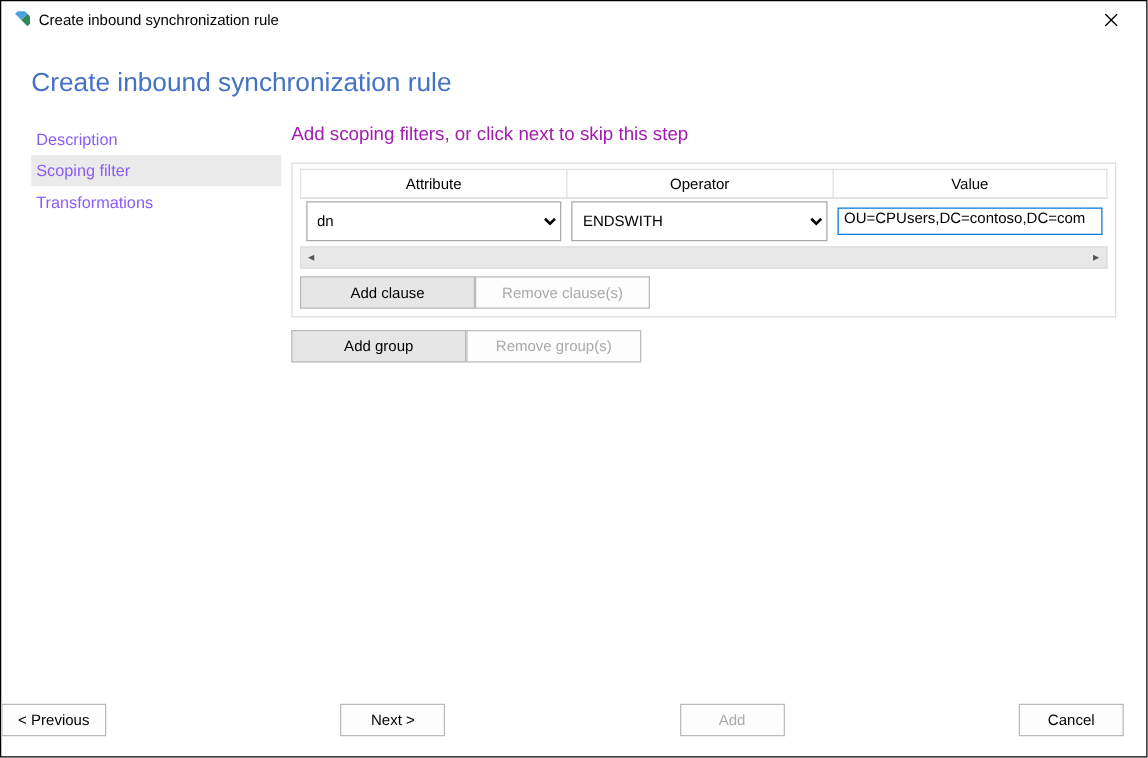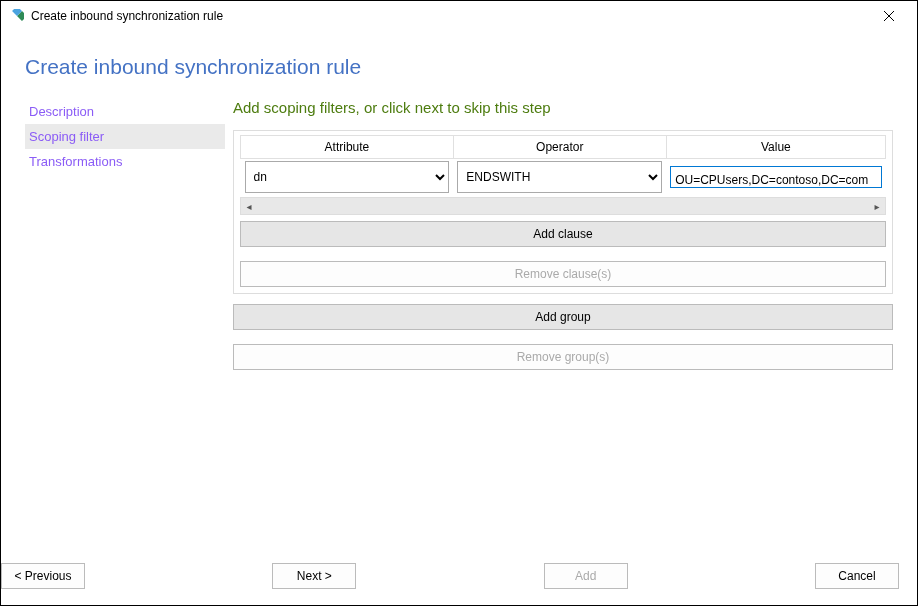--- a/index.html
+++ b/index.html
@@ -71,21 +71,21 @@
     }
     .sidebar-item.active {
       background: #eaeaea;
     }
     .main {
       flex: 1;
       padding-left: 8px;
     }
     .main-heading {
       font-size: 15px;
-      color: #4d7c0f;
+      color: #a21caf;
       margin: 0 0 14px 0;
       font-weight: 400;
     }
     .filter-panel {
       border: 1px solid #ddd;
       padding: 4px 6px 6px 6px;
       margin-bottom: 10px;
     }
     .filter-table {
       width: 100%;
@@ -108,21 +108,21 @@
       height: 32px;
       font-size: 12px;
       border: 1px solid #aaa;
       padding: 2px 4px;
       background: #fff;
     }
     .valfield-wrap {
       display: flex;
       border: 1px solid #0078d4;
       height: 22px;
-      align-items: flex-end;
+      align-items: flex-start;
       padding: 0 4px;
       font-size: 12px;
       background: #fff;
       overflow: hidden;
       white-space: nowrap;
     }
     .grid-scroll {
       display: flex;
       align-items: center;
       height: 18px;
@@ -132,23 +132,21 @@
     }
     .grid-scroll .arrow {
       width: 16px;
       text-align: center;
       font-size: 10px;
       color: #555;
     }
     .grid-scroll .track { flex: 1; }
     .btn-row {
       display: flex;
-      gap: 14px;
       margin-top: 6px;
-      flex-direction: column;
     }
     .btn {
       height: 26px;
       min-width: 140px;
       font-size: 12px;
       border: 1px solid #bbb;
       background: #fdfdfd;
       cursor: default;
       padding: 0 10px;
     }

